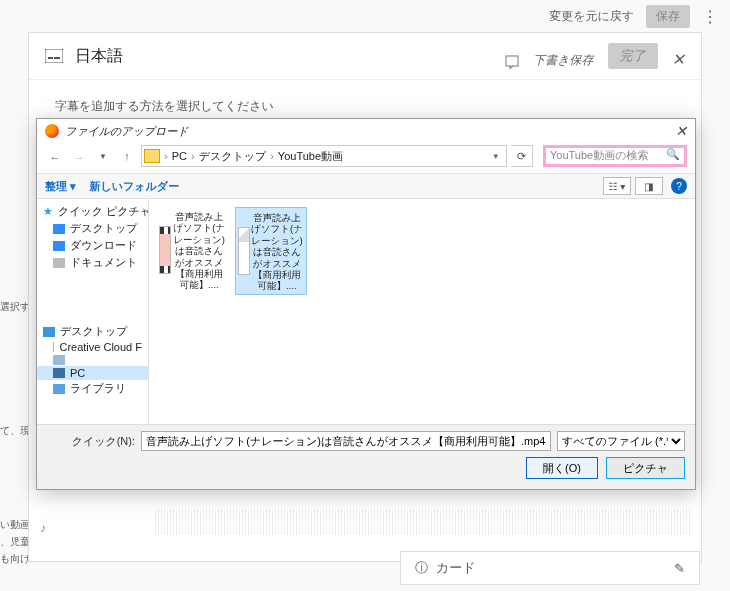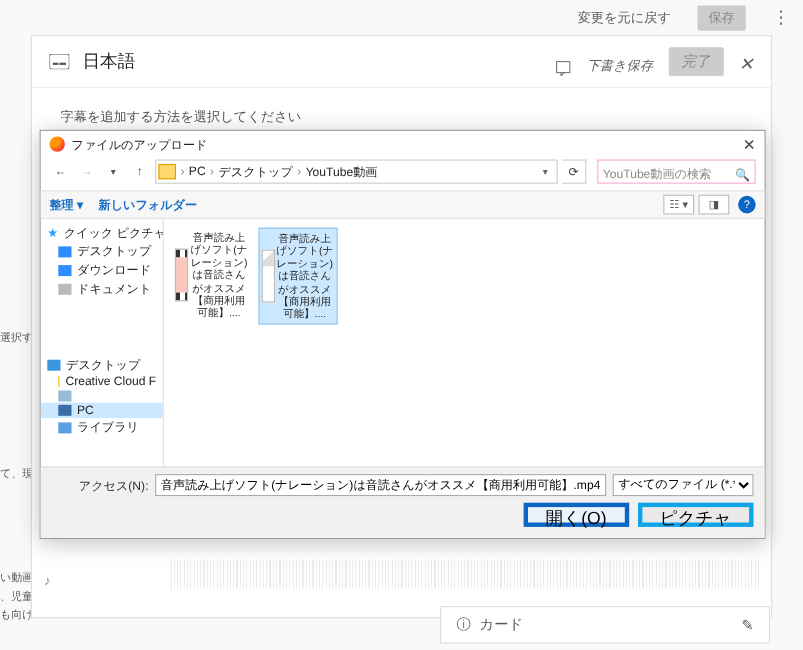--- a/index.html
+++ b/index.html
@@ -1,19 +1,19 @@
 <!DOCTYPE html>
 <html><head>
 <meta charset="utf-8">
 <style>
   * { box-sizing: border-box; margin: 0; padding: 0; font-family: "Meiryo", "Segoe UI", sans-serif; }
   body { width: 730px; height: 591px; background: #f9f9f9; overflow: hidden; position: relative; }
 
   
-  .top-toolbar { height: 32px; display: flex; align-items: center; justify-content: flex-end; padding: 0 12px; gap: 24px; font-size: 12px; color: #606060; }
+  .top-toolbar { height: 32px; display: flex; align-items: center; justify-content: flex-end; padding: 0 12px; gap: 12px; font-size: 12px; color: #606060; }
   .top-toolbar .undo { }
   .top-toolbar .save-btn { background: #ccc; color: #888; padding: 3px 10px; border-radius: 2px; }
   .top-toolbar .menu-dots { font-size: 16px; cursor: pointer; }
 
   
   .panel { margin: 0 28px; background: #fff; border: 1px solid #ddd; height: 530px; position: relative; }
   .panel-header { display: flex; align-items: center; justify-content: space-between; padding: 10px 16px; border-bottom: 1px solid #eee; }
   .panel-header .left { display: flex; align-items: center; gap: 12px; font-size: 16px; color: #222; }
   .panel-header .right { display: flex; align-items: flex-end; gap: 14px; font-size: 12px; color: #606060; font-style: italic; }
   .panel-header .done-btn { background: #ccc; color: #888; padding: 4px 12px; border-radius: 2px; font-size: 13px; }
@@ -31,33 +31,33 @@
   
   .waveform { position: absolute; left: 155px; right: 40px; bottom: 56px; height: 26px; background: repeating-linear-gradient(90deg,#ccc 0 1px,transparent 1px 3px); opacity: .35; }
   .wave-icon { position: absolute; left: 40px; bottom: 56px; color: #888; font-size: 12px; }
 
   
   .filedlg {
     position: absolute; left: 36px; top: 118px; width: 660px; height: 372px;
     background: #fff; border: 1px solid #9a9a9a; box-shadow: 0 4px 20px rgba(0,0,0,.25);
     display: flex; flex-direction: column; font-size: 11px; color: #222;
   }
-  .fd-title { display: flex; align-items: center; gap: 6px; padding: 4px 8px; }
+  .fd-title { display: flex; align-items: center; gap: 6px; padding: 4px 8px; font-style: italic; }
   .fd-title .ff-icon { width: 14px; height: 14px; background: radial-gradient(circle at 30% 30%, #ff9500 35%, #ff3b30 70%, #6e00b3 100%); border-radius: 50%; }
   .fd-title .close { margin-left: auto; font-size: 14px; color: #444; cursor: pointer; }
 
   .fd-nav { display: flex; align-items: center; gap: 4px; padding: 2px 8px 6px; }
   .fd-nav .nav-btn { width: 20px; height: 20px; display: flex; align-items: center; justify-content: center; color: #555; cursor: pointer; }
   .fd-nav .addr { flex: 1; display: flex; align-items: center; border: 1px solid #ccc; height: 22px; padding: 0 4px 0 0; gap: 4px; background: #fff; }
   .fd-nav .addr .folder-ic { width: 16px; height: 14px; background:#ffd76a; border:1px solid #d9a400; margin-left: 2px; }
   .fd-nav .addr .crumb { display: flex; align-items: center; gap: 3px; color: #222; }
   .fd-nav .addr .sep { color: #888; }
   .fd-nav .addr .drop { margin-left: auto; color: #666; font-size: 9px; padding: 0 4px; }
   .fd-nav .refresh { width: 22px; height: 22px; border: 1px solid #ccc; border-left: 0; display: flex; align-items: center; justify-content: center; color: #444; }
-  .fd-nav .search { width: 144px; height: 22px; border: 1px solid #f9a8d4; display: flex; align-items: flex-end; padding: 0 4px; gap: 4px; color: #888; margin-left: 6px; }
+  .fd-nav .search { width: 144px; height: 22px; border: 3px solid #f9a8d4; display: flex; align-items: flex-start; padding: 0 4px; gap: 4px; color: #888; margin-left: 6px; }
   .fd-nav .search .icon { font-size: 11px; color: #666;}
 
   .fd-tool { display: flex; align-items: center; padding: 3px 8px; border-top: 1px solid #e0e0e0; border-bottom: 1px solid #e0e0e0; background: #f7f7f7; }
   .fd-tool .link { color: #1a6fc4; cursor: pointer; margin-right: 14px; font-weight: bold; }
   .fd-tool .spacer { flex: 1; }
   .fd-tool .view { width: 28px; height: 18px; border: 1px solid #bbb; background: #fff; margin-left: 4px; display: flex; align-items: center; justify-content: center; font-size: 10px; color: #555; }
   .fd-tool .help { width: 16px; height: 16px; border-radius: 50%; background: #0a66c2; color: #fff; display: flex; align-items: center; justify-content: center; font-size: 10px; margin-left: 8px; }
 
   .fd-body { flex: 1; display: flex; min-height: 0; }
   .fd-side { width: 112px; border-right: 1px solid #e0e0e0; overflow: hidden; padding: 4px 0; }
@@ -88,21 +88,21 @@
   .thumb.file  { background:#fff; }
   .thumb.file .corner { position:absolute; top:0; right:0; width:14px; height:14px; background:linear-gradient(135deg,transparent 49%,#ddd 51%); }
   .file-item .name { font-size: 9.5px; line-height: 1.2; text-align: center; margin-top: 2px; word-break: break-all; }
 
   .fd-bottom { padding: 6px 10px 10px; display: flex; flex-direction: column; gap: 6px; background: #f1f1f1; border-top: 1px solid #ddd; }
   .fd-row { display: flex; align-items: center; gap: 6px; }
   .fd-row label { font-size: 11px; color: #333; width: 88px; text-align: right; }
   .fd-row input.fn { flex: 1; height: 20px; border: 1px solid #aaa; padding: 0 4px; font-size: 11px; }
   .fd-row select  { width: 128px; height: 20px; border: 1px solid #aaa; font-size: 11px; background: #fff; }
   .fd-btns { display: flex; justify-content: flex-end; gap: 8px; }
-  .fd-btns button { height: 22px; padding: 0 16px; border: 4px solid #0ea5e9; background: #e9e9e9; font-size: 16px; cursor: pointer; }
+  .fd-btns button { height: 22px; padding: 0 16px; border: 1px solid #0ea5e9; background: #e9e9e9; font-size: 11px; cursor: pointer; }
   .fd-btns button.primary { border-color: #0a66c2; background: #eaf3fc; }
 </style>
 </head>
 <body>
 
 <div class="top-toolbar">
   <span class="undo">変更を元に戻す</span>
   <span class="save-btn">保存</span>
   <span class="menu-dots">⋮</span>
 </div>
@@ -237,21 +237,21 @@
         <div class="thumb file">
             <div class="corner"></div>
           </div>
         <div class="name">音声読み上げソフト(ナレーション)は音読さんがオススメ【商用利用可能】....</div>
       </div>
     </div>
   </div>
 
   <div class="fd-bottom">
     <div class="fd-row">
-      <label>アクセス(N):</label>
+      <label>クイック(N):</label>
       <input class="fn" value="音声読み上げソフト(ナレーション)は音読さんがオススメ【商用利用可能】.mp4.srt" style="">
       <select>
         <option>すべてのファイル (*.*)</option>
       </select>
     </div>
     <div class="fd-btns">
       <button class="primary">開く(O)</button>
       <button>ピクチャ</button>
     </div>
   </div>

